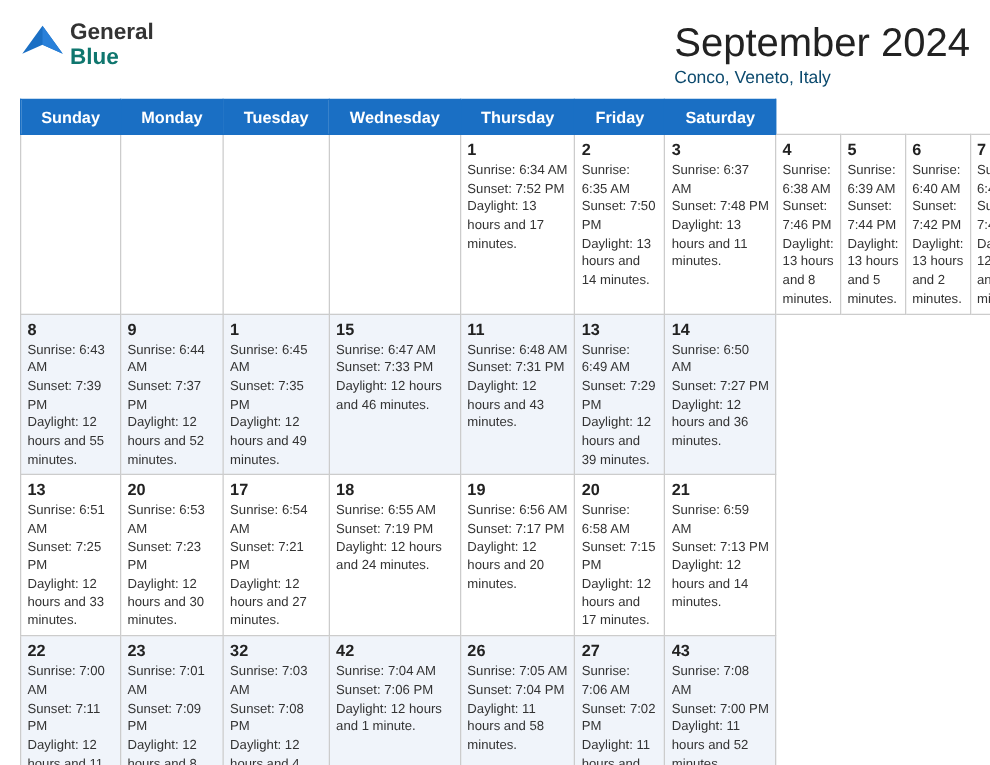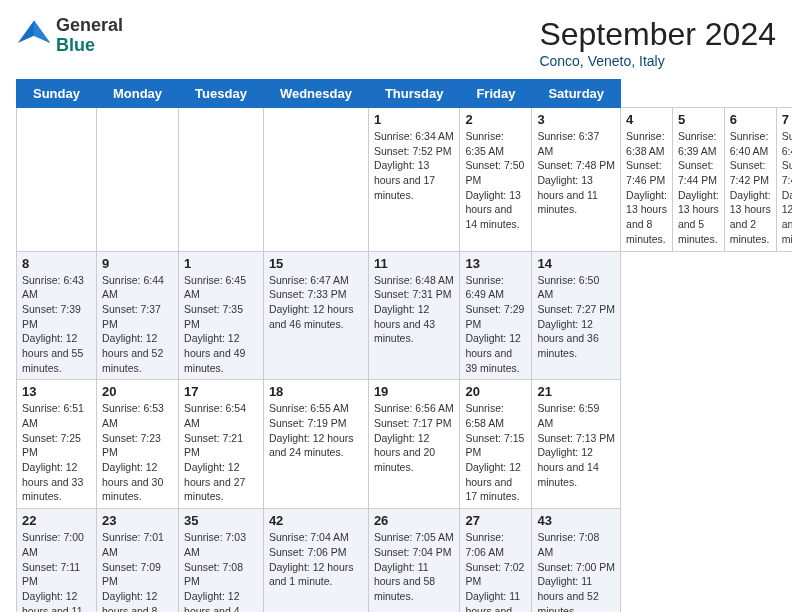--- a/index.html
+++ b/index.html
@@ -220,21 +220,21 @@
       <tr>
         <td>
           <span class="day-number">22</span>
           <div class="day-detail">Sunrise: 7:00 AM<br>Sunset: 7:11 PM<br>Daylight: 12 hours and 11 minutes.</div>
         </td>
         <td>
           <span class="day-number">23</span>
           <div class="day-detail">Sunrise: 7:01 AM<br>Sunset: 7:09 PM<br>Daylight: 12 hours and 8 minutes.</div>
         </td>
         <td>
-          <span class="day-number">35</span>
+          <span class="day-number">32</span>
           <div class="day-detail">Sunrise: 7:03 AM<br>Sunset: 7:08 PM<br>Daylight: 12 hours and 4 minutes.</div>
         </td>
         <td>
           <span class="day-number">42</span>
           <div class="day-detail">Sunrise: 7:04 AM<br>Sunset: 7:06 PM<br>Daylight: 12 hours and 1 minute.</div>
         </td>
         <td>
           <span class="day-number">26</span>
           <div class="day-detail">Sunrise: 7:05 AM<br>Sunset: 7:04 PM<br>Daylight: 11 hours and 58 minutes.</div>
         </td>

